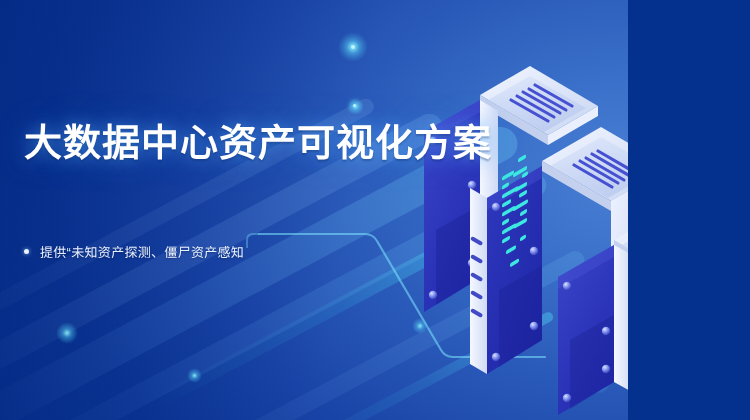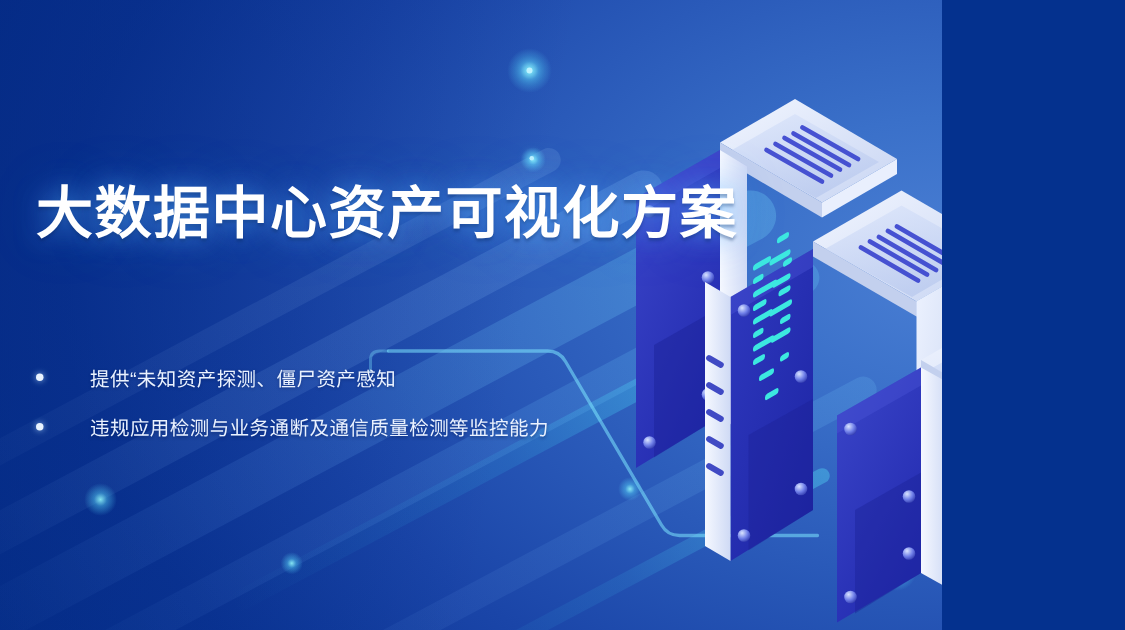--- a/index.html
+++ b/index.html
@@ -73,21 +73,21 @@
     position:absolute; left:22px; top:186px; height:31px;
     padding:0 14px; display:flex; align-items:center;
     background:linear-gradient(90deg,#0f6fd9 0%,#1b7ee3 40%,#1566d0 100%);
     box-shadow:0 2px 10px rgba(2,25,80,.35);
   }
   #subbanner span{ font-size:15px; font-weight:bold; color:#ffe817;
     letter-spacing:.5px; white-space:nowrap;
     text-shadow:0 1px 1px rgba(0,40,110,.45); }
 
   #bullets{ position:absolute; left:24px; top:238px; width:400px; }
-  .bullet{ display:flex; align-items:center; height:27px; margin-bottom:1px;gap:20px; }
+  .bullet{ display:flex; align-items:center; height:27px; margin-bottom:1px; }
   .bdot{ width:5px; height:5px; border-radius:50%; background:#e9f3ff;
          margin-right:11px; flex:0 0 auto; box-shadow:0 0 4px rgba(170,215,255,.8); }
   .btext{ font-size:13px; color:#eaf2ff; letter-spacing:.3px; white-space:nowrap;
           text-shadow:0 1px 2px rgba(0,20,70,.4); }
   .bullet:nth-child(1){ margin-top:0; }
   .bullet:nth-child(2){ margin-top:6px; }
   .bullet:nth-child(3){ margin-top:6px; }
 </style>
 </head>
 <body>
@@ -289,19 +289,15 @@
   <div id="copy">
 
     <h1 id="title">大数据中心资产可视化方案</h1>
 
 
     <ul id="bullets" style="list-style:none;">
       <li class="bullet">
         <span class="bdot"></span>
         <span class="btext">提供“未知资产探测、僵尸资产感知</span>
       </li>
-      <li class="bullet">
-        <span class="bdot"></span>
-        <span class="btext">违规应用检测与业务通断及通信质量检测等监控能力</span>
-      </li>
     </ul>
   </div>
 </div>
 
 </body></html>

